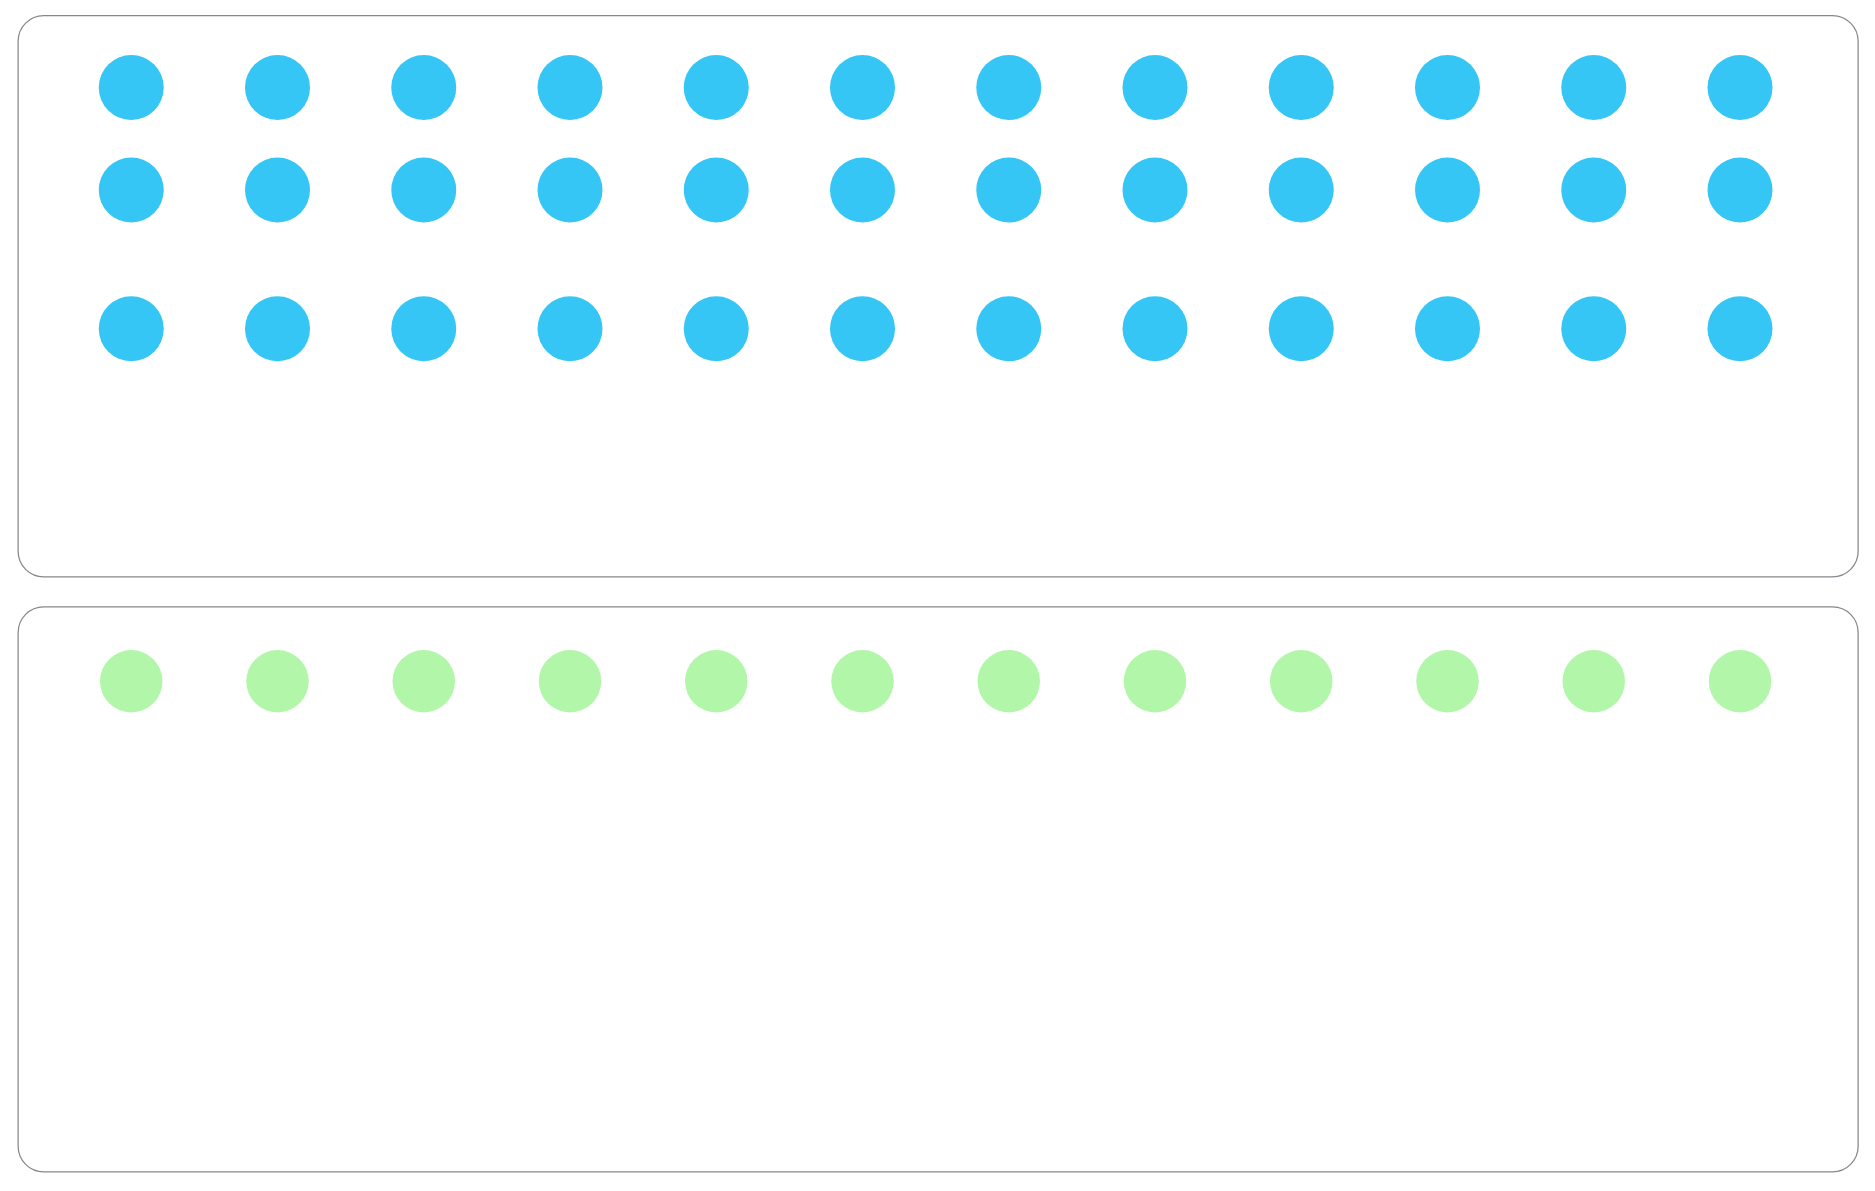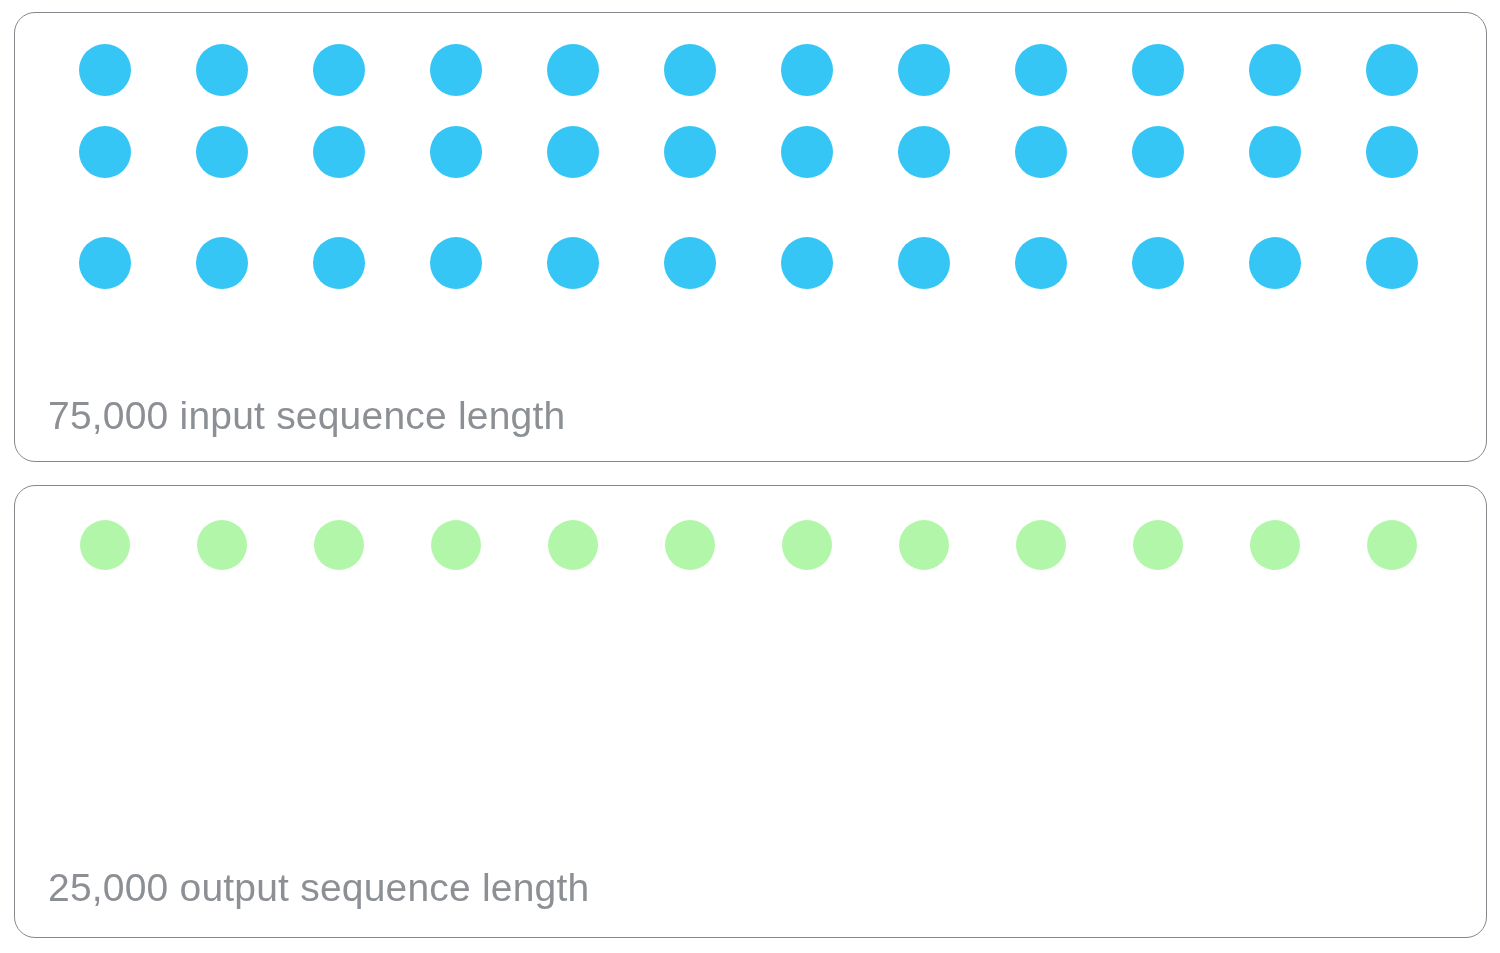--- a/index.html
+++ b/index.html
@@ -152,36 +152,34 @@
       <div class="dot" style="background:#35c6f5"></div>
       <div class="dot" style="background:#35c6f5"></div>
       <div class="dot" style="background:#35c6f5"></div>
       <div class="dot" style="background:#35c6f5"></div>
       <div class="dot" style="background:#35c6f5"></div>
       <div class="dot" style="background:#35c6f5"></div>
       <div class="dot" style="background:#35c6f5"></div>
     </div>
   </div>
 
-  <div class="caption caption--input">75,000 input sequence length</div>
 
   <div class="panel panel--output" style="border-color: rgb(133, 136, 140);"></div>
 
   <div class="dot-grid dot-grid--output">
     <div class="dot-row">
       <div class="dot" style="background:#b2f7a9"></div>
       <div class="dot" style="background:#b2f7a9"></div>
       <div class="dot" style="background:#b2f7a9"></div>
       <div class="dot" style="background:#b2f7a9"></div>
       <div class="dot" style="background:#b2f7a9"></div>
       <div class="dot" style="background:#b2f7a9"></div>
       <div class="dot" style="background:#b2f7a9"></div>
       <div class="dot" style="background:#b2f7a9"></div>
       <div class="dot" style="background:#b2f7a9"></div>
       <div class="dot" style="background:#b2f7a9"></div>
       <div class="dot" style="background:#b2f7a9"></div>
       <div class="dot" style="background:#b2f7a9"></div>
     </div>
   </div>
 
-  <div class="caption caption--output">25,000 output sequence length</div>
 
 </div>
 
 </body></html>

